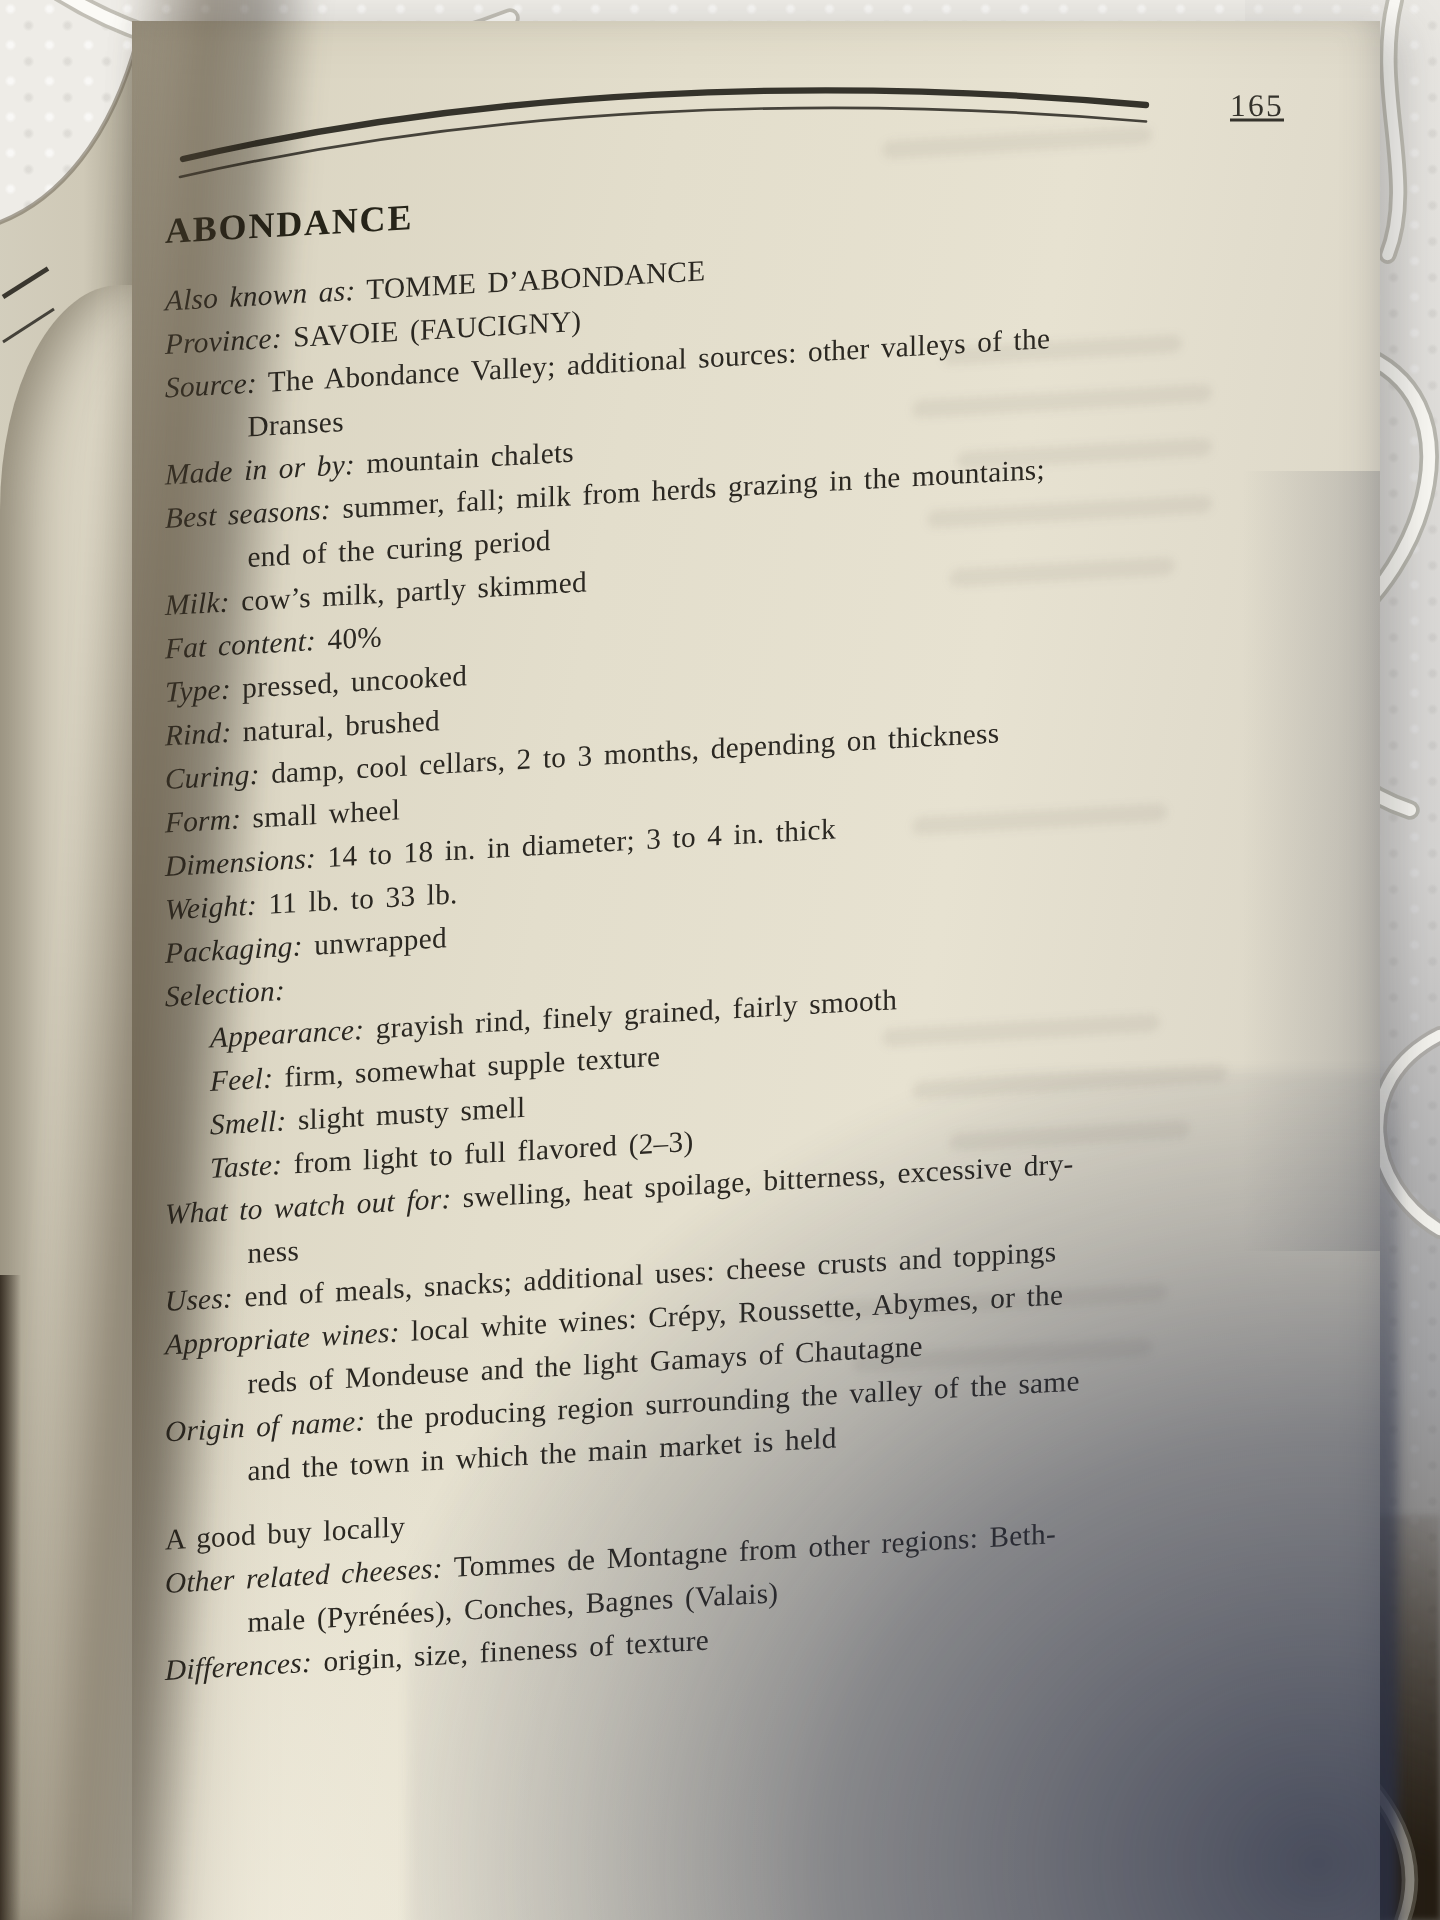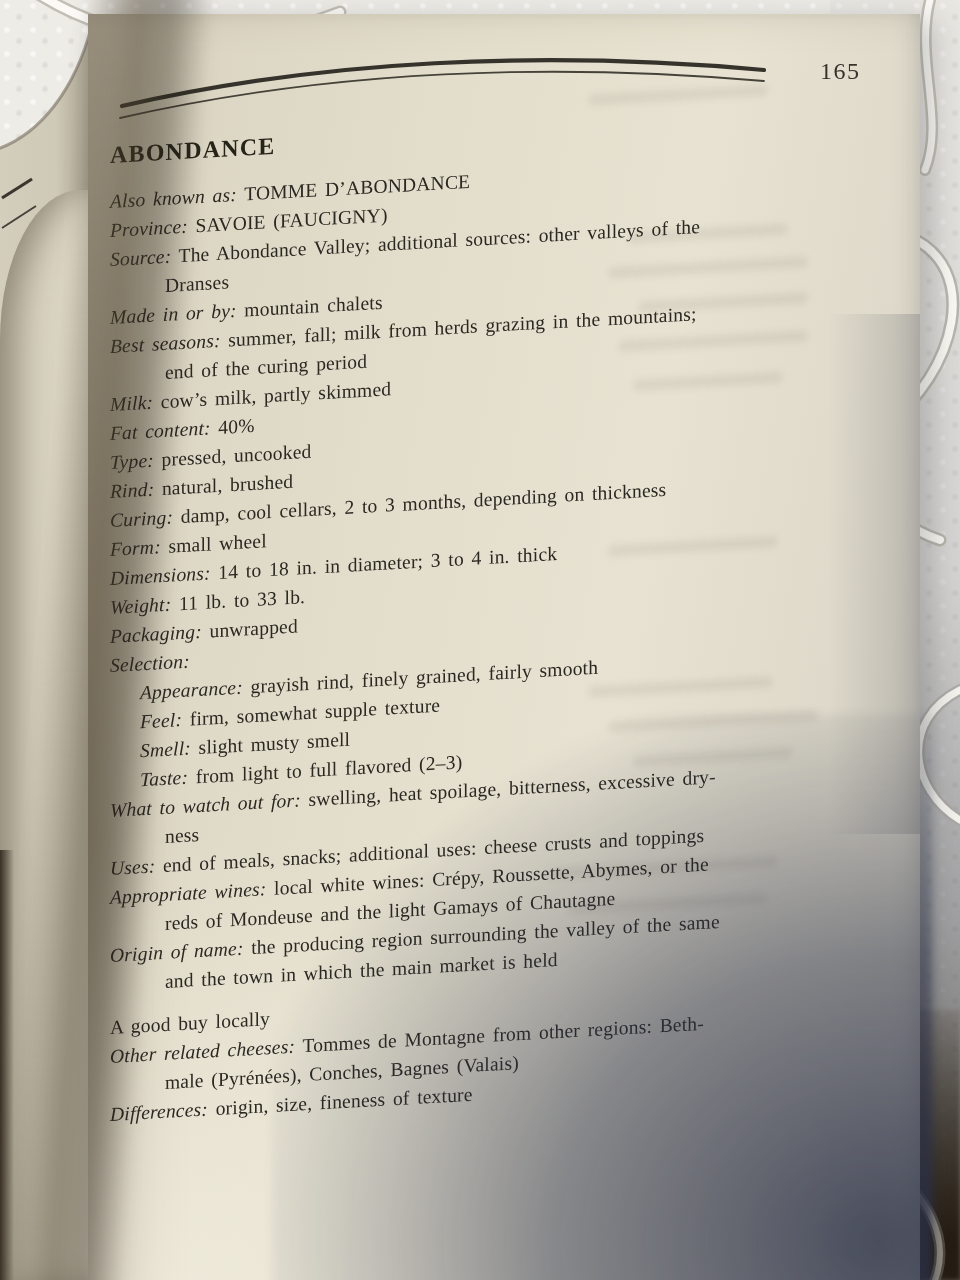--- a/index.html
+++ b/index.html
@@ -49,21 +49,21 @@
       inset -14px 0 26px -14px rgba(80,80,88,0.3),
       14px 6px 28px rgba(60,58,60,0.25);
   }
   .page-light{
     position:absolute;left:0;bottom:0;width:58%;height:44%;z-index:0;
     background:radial-gradient(ellipse at 18% 92%, rgba(251,247,234,0.55), rgba(251,247,234,0) 65%);
   }
   .rule-svg{position:absolute;left:24px;top:34px;z-index:2;}
   .page-num{
     position:absolute;left:732px;top:44px;z-index:2;
-    font-size:24px;letter-spacing:1.5px;color:#35332c;
+    font-size:21px;letter-spacing:1.5px;color:#35332c;text-decoration:underline;
   }
   
   .ghost-layer{position:absolute;inset:0;z-index:1;transform:skewY(-3.2deg);transform-origin:0 0;}
   .ghost{position:absolute;height:12px;border-radius:6px;background:rgba(108,102,84,0.1);filter:blur(3px);}
   
   .content{
     position:absolute;left:22px;top:128px;width:706px;z-index:3;
     transform:skewY(-3.2deg);transform-origin:0 0;
     color:#2b2822;
   }

